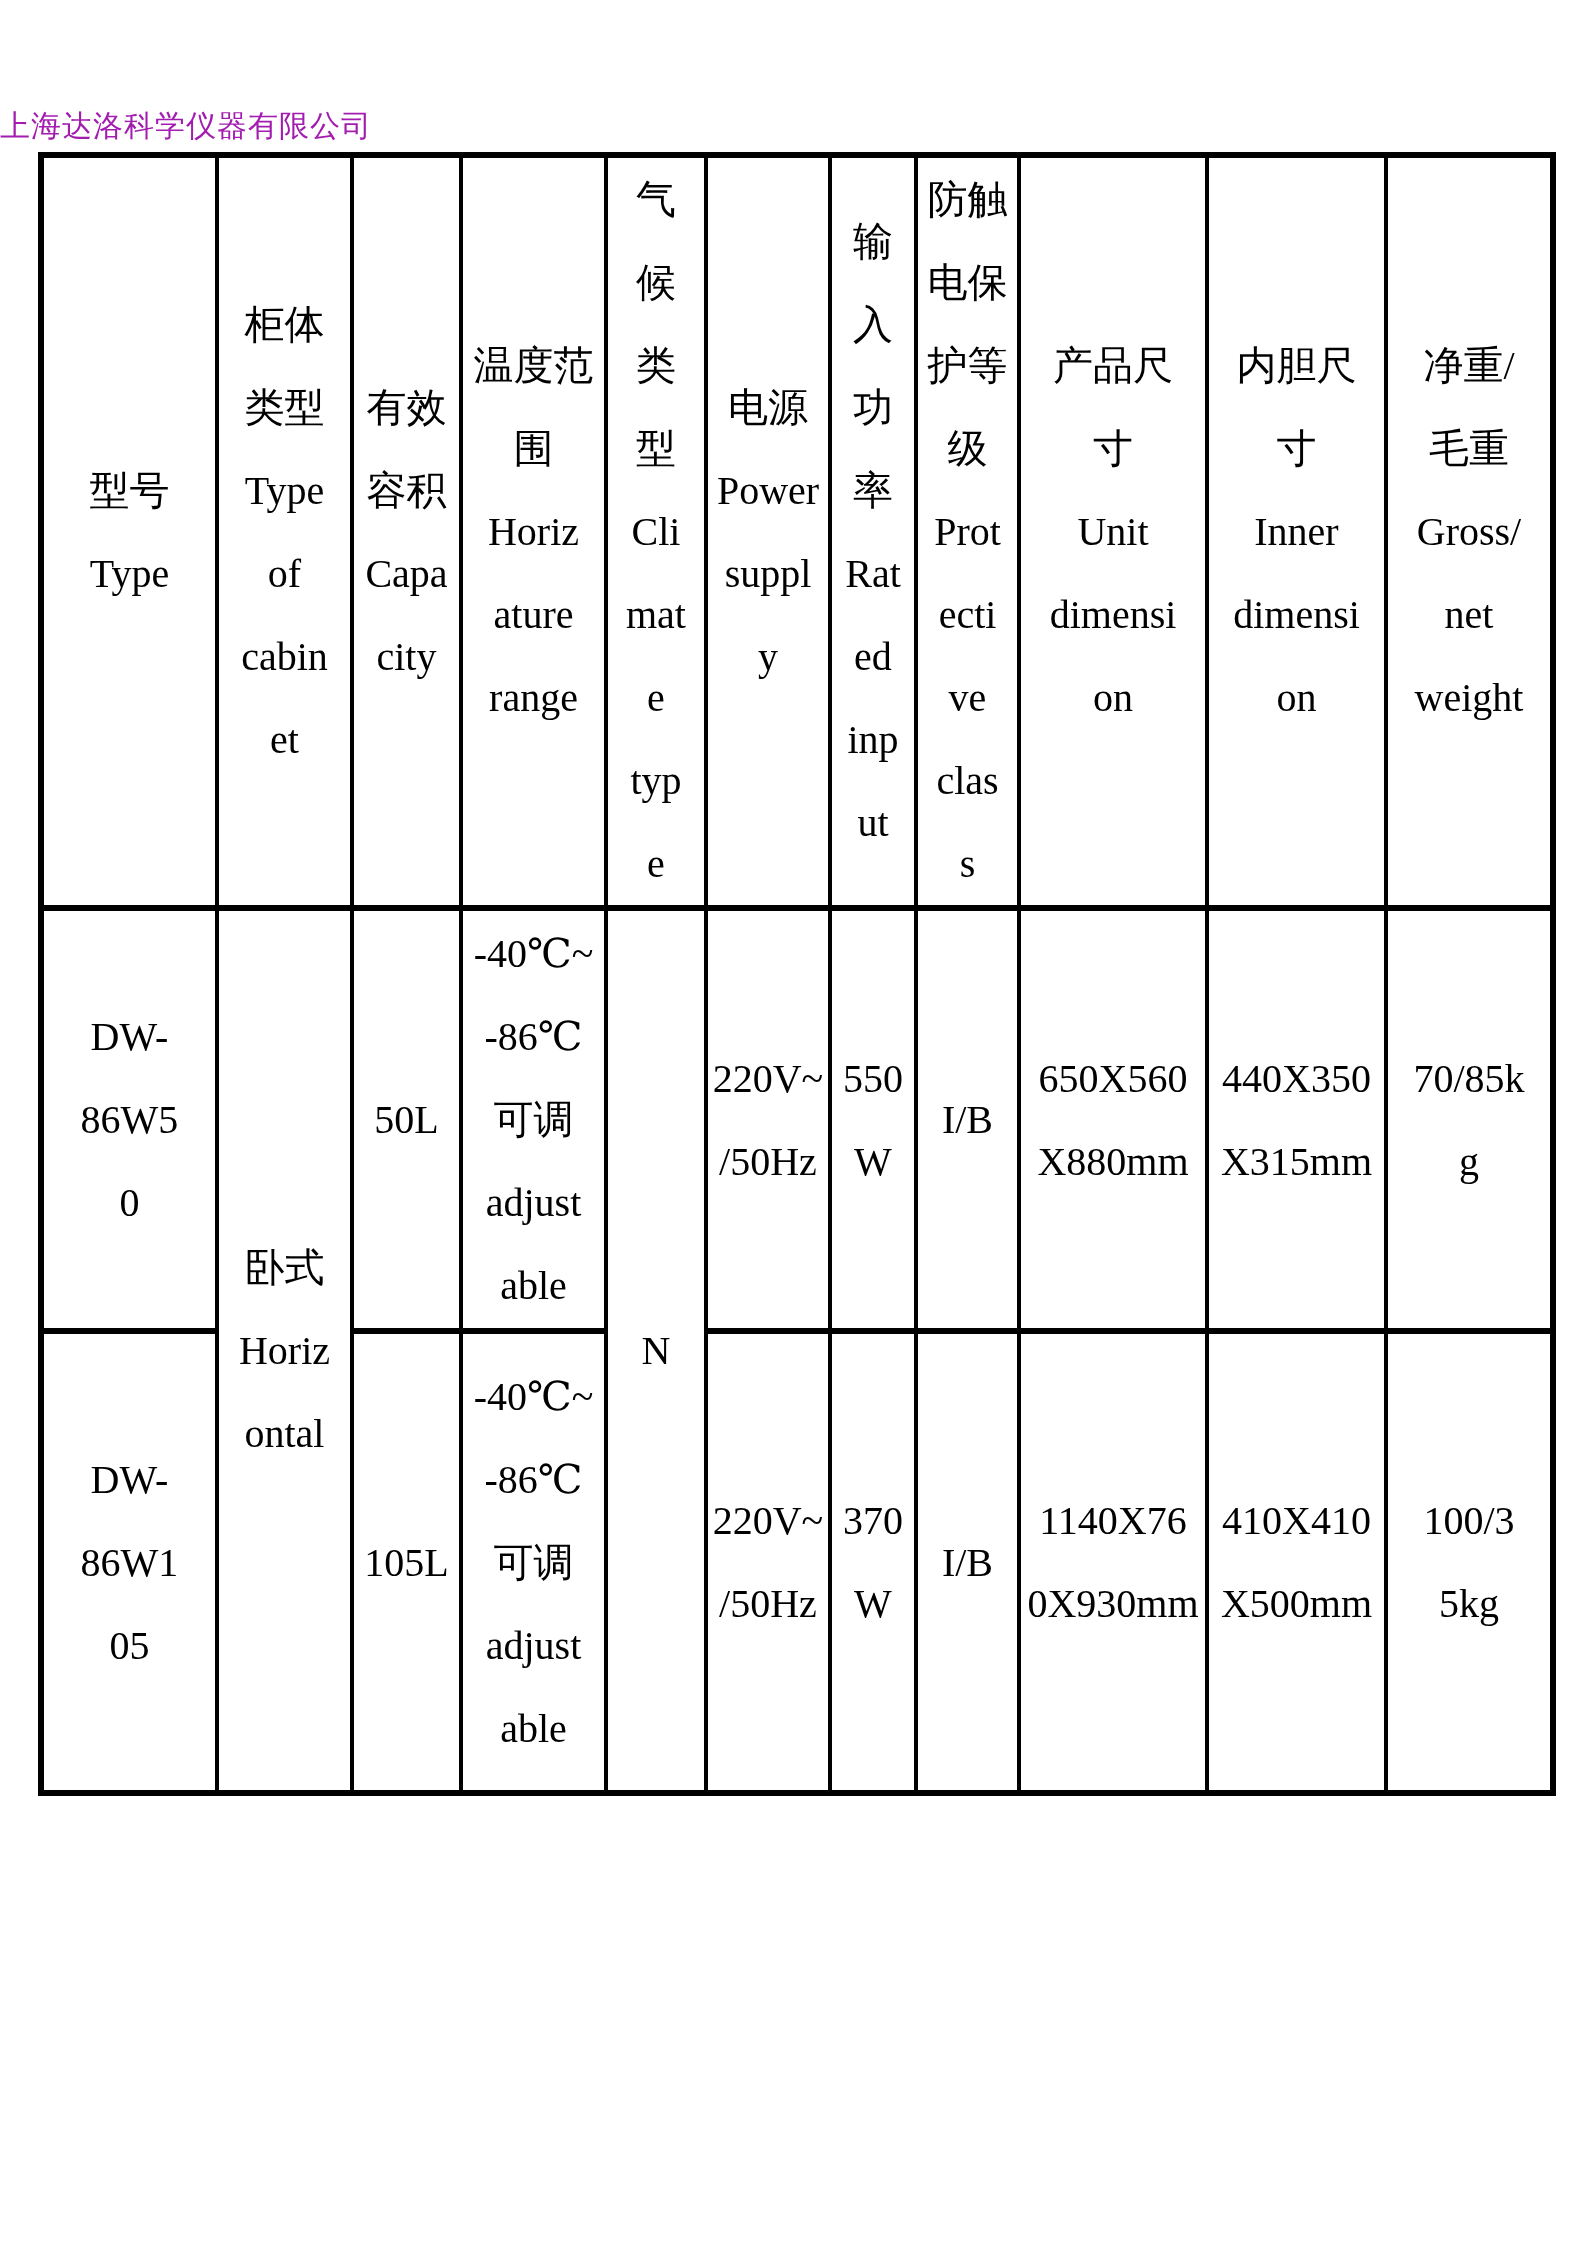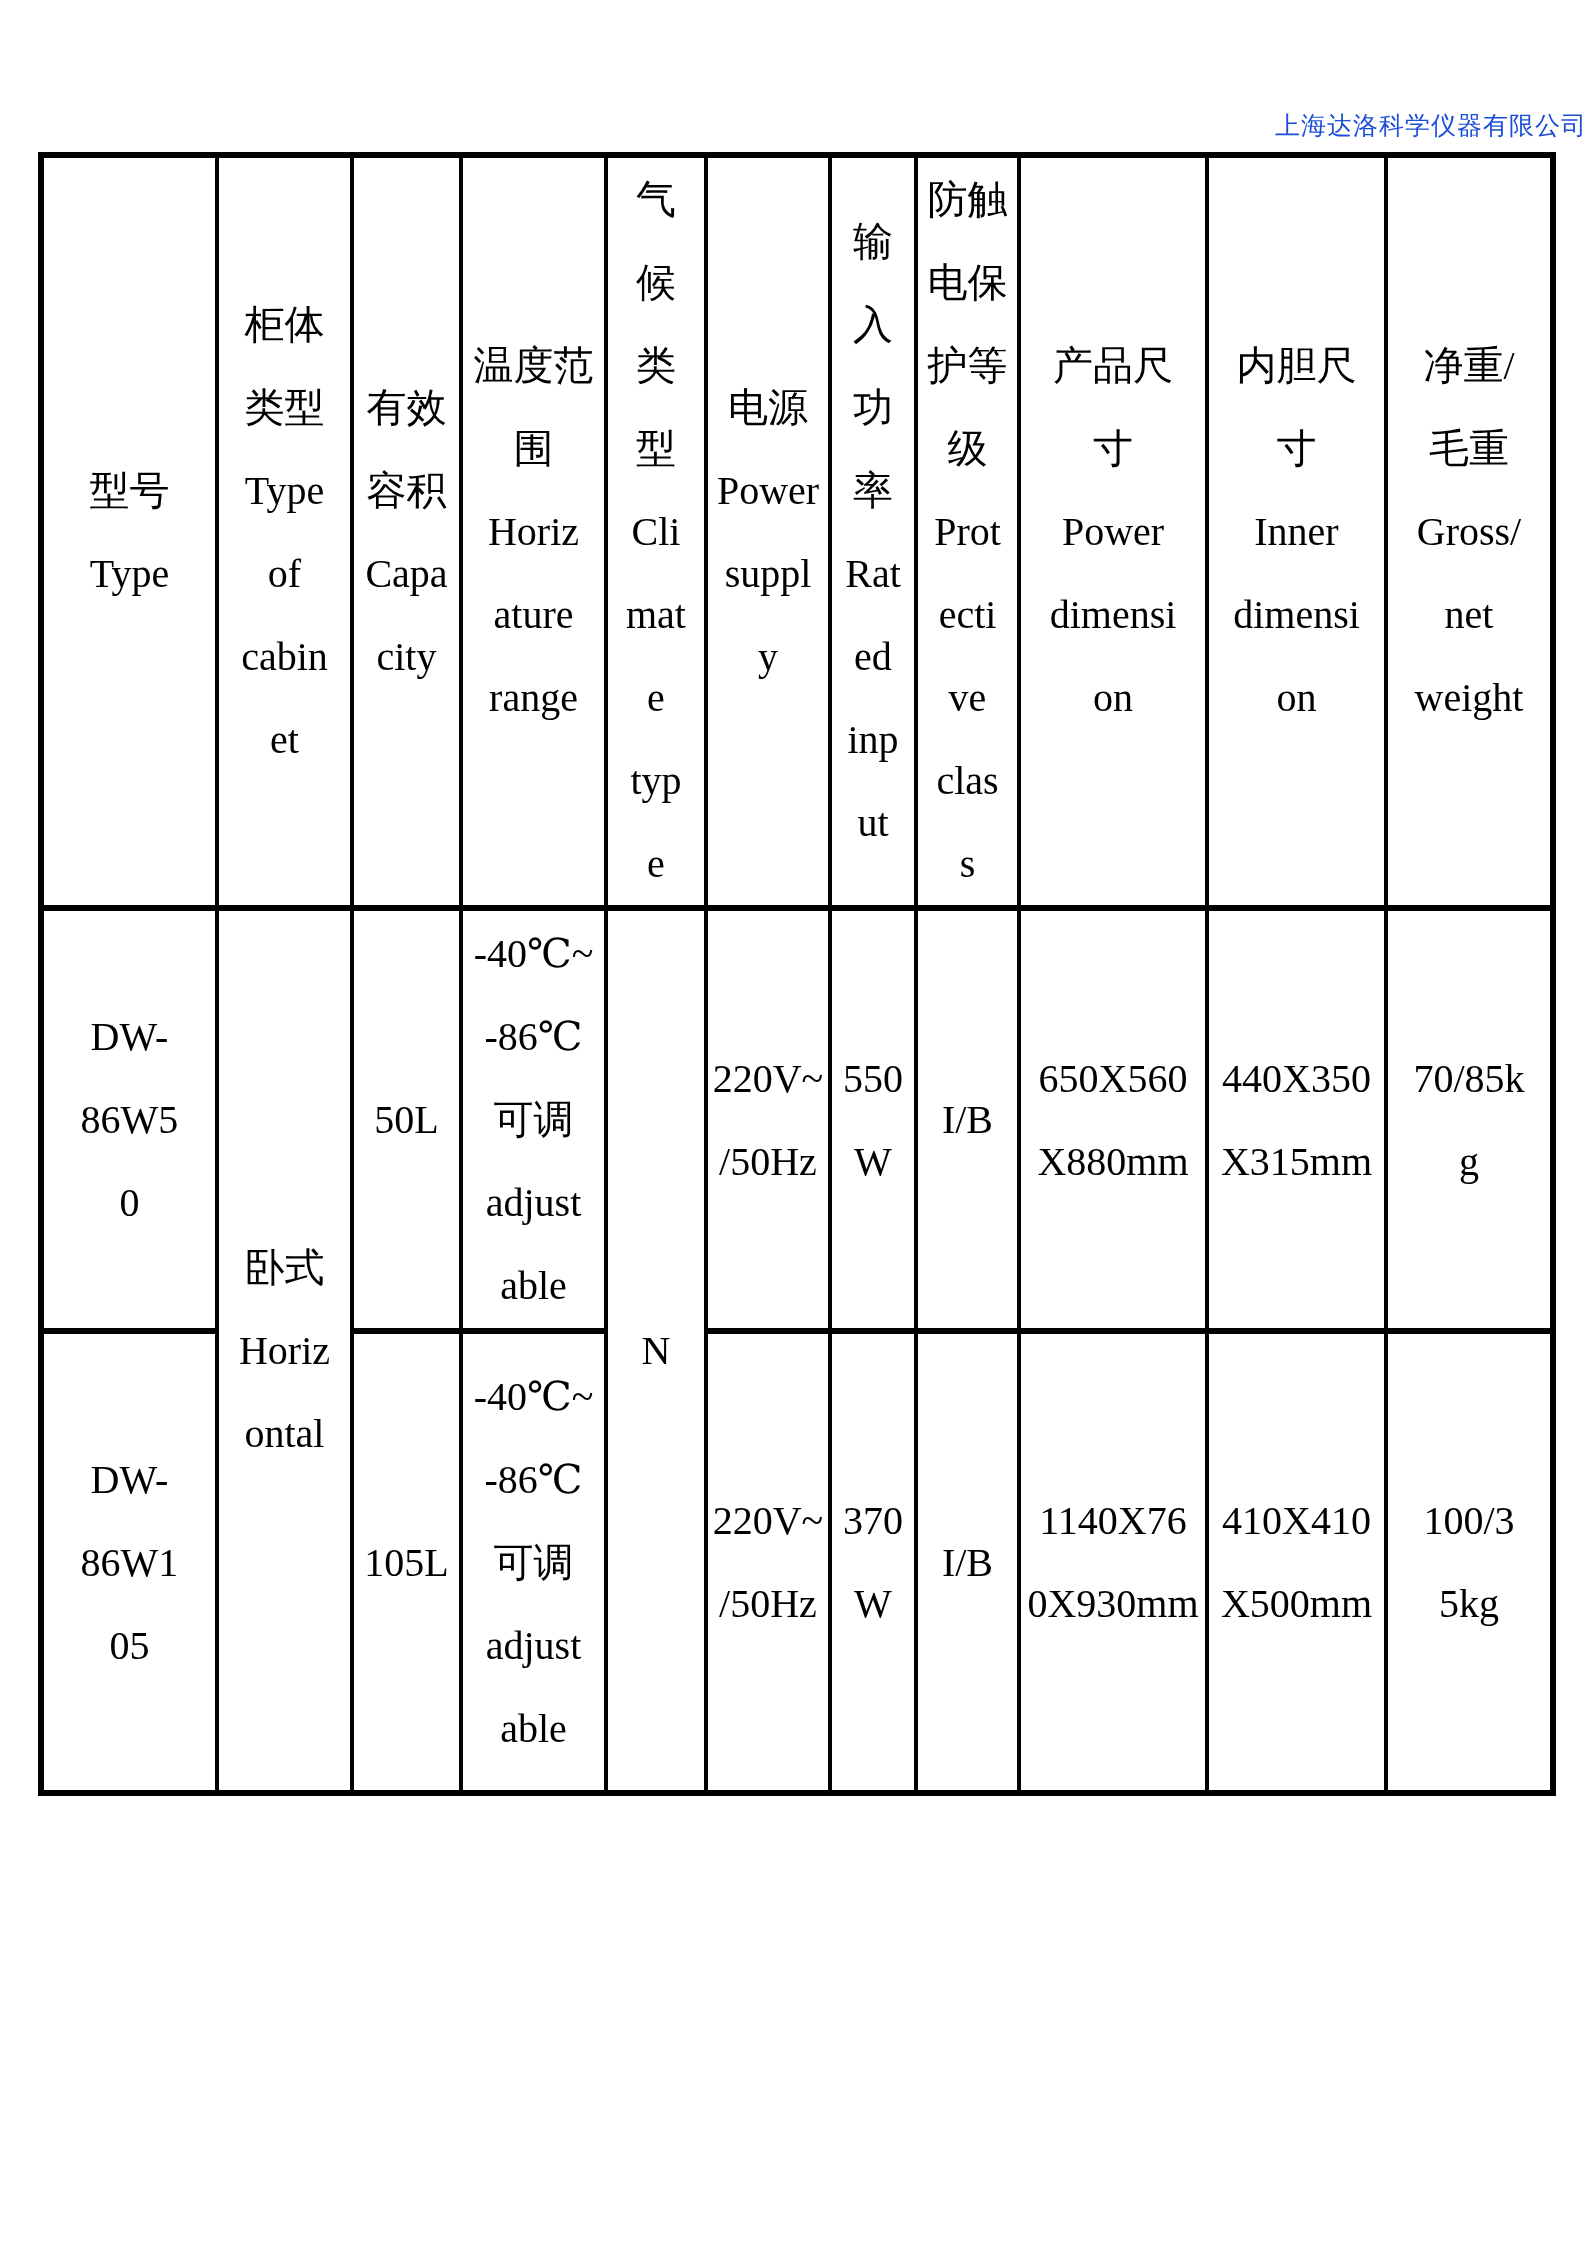--- a/index.html
+++ b/index.html
@@ -14,24 +14,24 @@
     background: #ffffff;
     font-family: "Liberation Serif", "DejaVu Serif", serif;
     color: #000000;
     overflow: hidden;
   }
   .doc-header {
     position: absolute;
     top: 112px;
     left: 0;
     width: 100%;
-    text-align: right;
-    font-size: 25px;
+    text-align: left;
+    font-size: 30px;
     line-height: 28px;
-    color: #1d4ed8;
+    color: #a21caf;
     letter-spacing: 1px;
   }
   table.spec-table {
     position: absolute;
     left: 38px;
     top: 152px;
     border-collapse: collapse;
     table-layout: fixed;
     width: 1512px;
     border: 6px solid #000000;
@@ -121,21 +121,21 @@
 电保
 护等
 级
 Prot
 ecti
 ve
 clas
 s</td>
         <td>产品尺
 寸
-Power
+Unit
 dimensi
 on</td>
         <td>内胆尺
 寸
 Inner
 dimensi
 on</td>
         <td>净重/
 毛重
 Gross/

